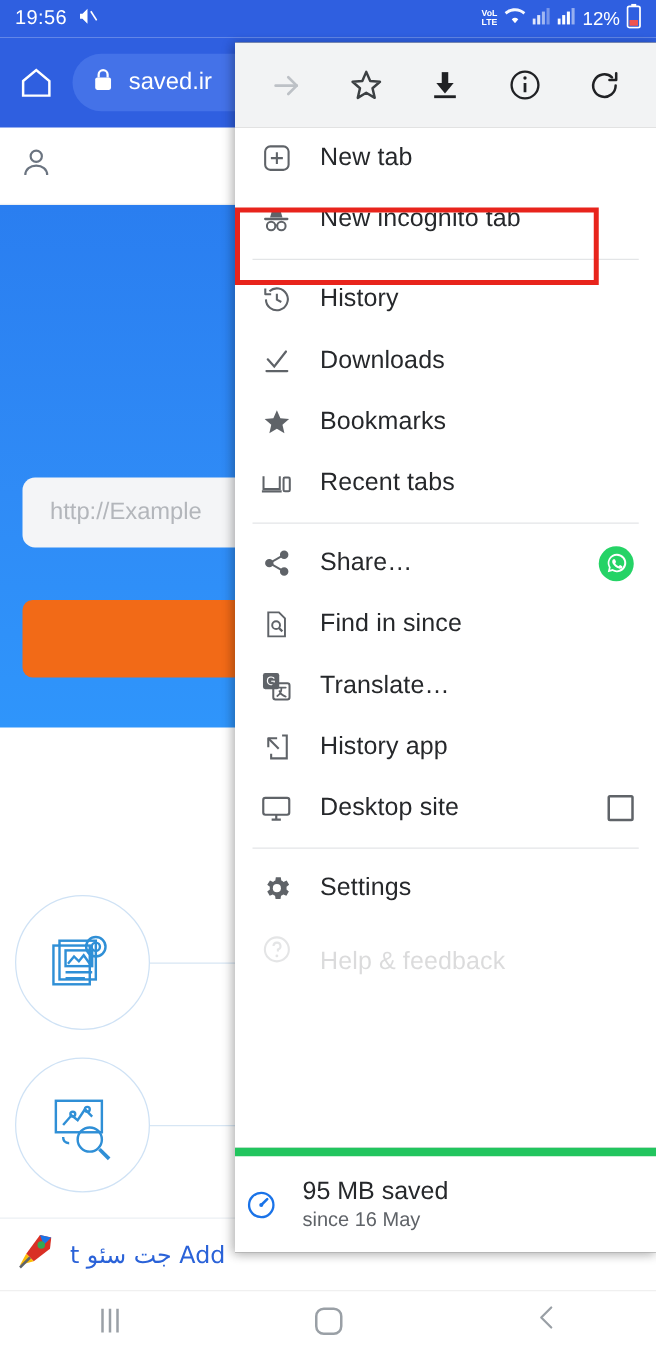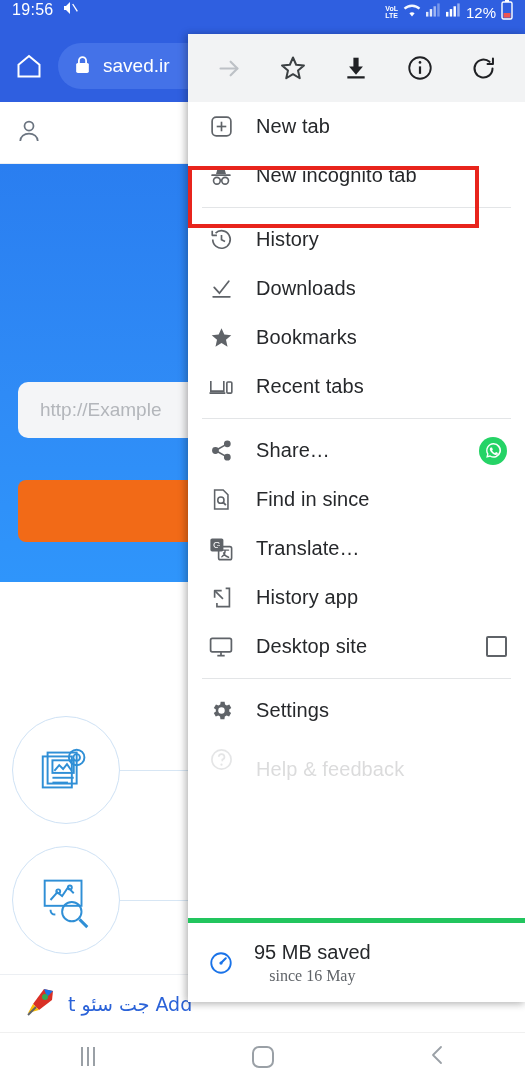--- a/index.html
+++ b/index.html
@@ -8,21 +8,21 @@
     font-family: "Liberation Sans", sans-serif;
     background: #ffffff;
     overflow: hidden;
   }
   #screen { position: relative; width: 525px; height: 1080px; overflow: hidden; background:#fff; }
 
   
   .statusbar {
     position: absolute; top: 0; left: 0; width: 525px; height: 30px;
     background: #2f5fe0;
-    display: flex; align-items: flex-start; justify-content: space-between;
+    display: flex; align-items: center; justify-content: space-between;
     padding: 0 12px; color: #fff;
   }
   .sb-left { display: flex; align-items: center; gap: 8px; }
   .sb-clock { font-size: 16px; letter-spacing: .3px; color:#fff; }
   .sb-right { display: flex; align-items: center; gap: 5px; }
   .sb-volte { display:flex; flex-direction:column; align-items:center; line-height:7px; font-size:7px; font-weight:bold; }
   .sb-battery-text { font-size: 15px; color:#fff; }
 
   
   .browser-bar {
@@ -76,37 +76,37 @@
   .feature-circle {
     width: 108px; height: 108px; border-radius: 50%;
     border: 1px solid #cfe2f5; display:flex; align-items:center; justify-content:center;
     background:#fff; flex: none;
   }
   .feature-line { height:1px; background:#d7e6f4; flex:1; }
 
   
   .page-bottombar {
     position: absolute; left: 0; bottom: 0; width: 525px; height: 58px;
-    background: #fff; display: flex; align-items: center; gap: 10px; padding-left: 24px;
+    background: #fff; display: flex; align-items: center; gap: 10px; padding-left: 12px;
     border-top: 1px solid #eceff3;
   }
   .bb-text { color: #2a62d8; font-size: 19px; direction: rtl; font-family: "DejaVu Sans", sans-serif; white-space:nowrap; }
 
   
   .right-blue-strip {
     position: absolute; left: 511px; top: 180px; width: 14px; height: 352px;
     background: linear-gradient(180deg,#2a7ef0 0%, #2f95fb 100%);
   }
 
   
   .menu {
     position: absolute; left: 188px; top: 34px; width: 337px; height: 968px;
     background: #737373;
     box-shadow: -3px 0 8px rgba(0,0,0,.16), 0 2px 8px rgba(0,0,0,.2);
-    display: flex; flex-direction: column; overflow: hidden; text-align: center;
+    display: flex; flex-direction: column; overflow: hidden;
   }
   .menu-header {
     height: 68px; background: #f2f3f4; display: flex; align-items: center;
     justify-content: space-around; padding: 0 10px; flex: none;
   }
   .menu-header .mh-icon { width: 44px; height: 44px; display:flex; align-items:center; justify-content:center; }
   .menu-body { flex: 1; position: relative; background:#fff; overflow: hidden; }
   .menu-item {
     height: 49px; display: flex; align-items: center; padding: 0 18px 0 20px; gap: 22px;
     background: #fff;
@@ -123,26 +123,26 @@
 
   
   .wa-badge {
     width: 28px; height: 28px; border-radius: 50%;
     background: #25d366; display:flex; align-items:center; justify-content:center;
   }
 
   
   .menu-footer {
     flex: none; background: #fff; height: 84px;
-    display:flex; align-items:center; gap: 20px; padding: 0 20px;
-    border-top: 5px solid #22c55e;
+    display:flex; align-items:center; gap: 20px; padding: 0 8px;
+    border-top: 7px solid #22c55e;
   }
   .ds-texts { display:flex; flex-direction:column; gap: 3px; }
   .ds-title { font-size: 20px; color: #26282b; }
-  .ds-sub { font-size: 16px; color: #5f6368; font-family: Liberation Serif, serif; }
+  .ds-sub { font-size: 16px; color: #5f6368; }
 
   
   .highlight-box {
     position: absolute; left: 188px; top: 166px; width: 291px; height: 62px;
     border: 4px solid #e8241c; pointer-events: none; z-index: 40;
   }
 
   
   .navbar {
     position: absolute; bottom: 0; left: 0; width: 525px; height: 48px;

